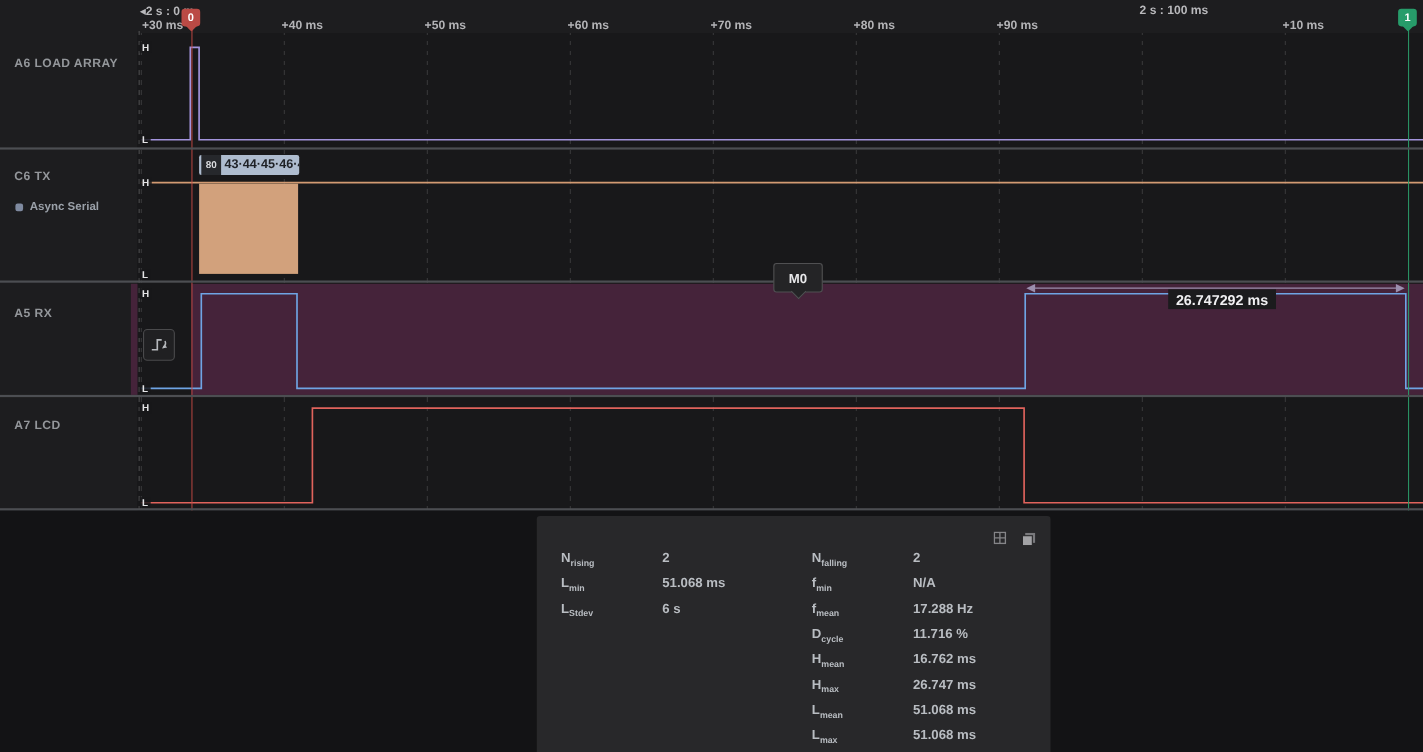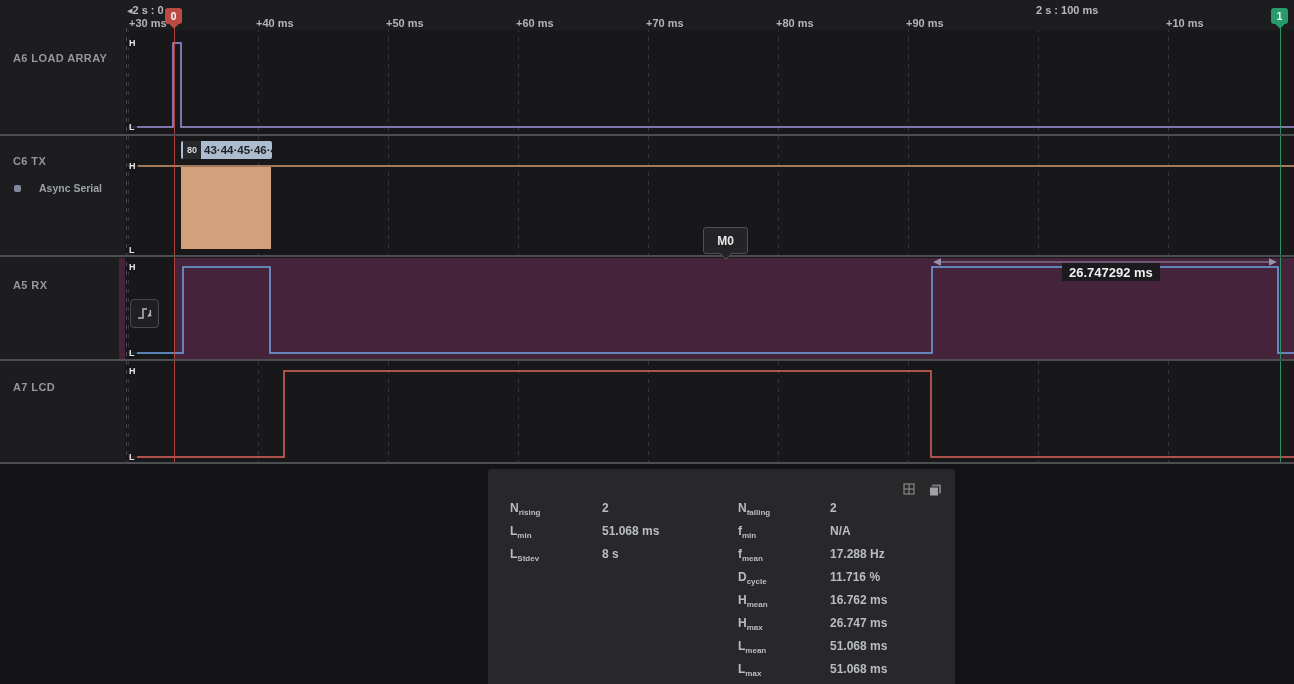--- a/index.html
+++ b/index.html
@@ -24,36 +24,36 @@
   #marker1-line{background:rgba(43,158,108,.9);}
   .marker-badge{position:absolute;top:8px;width:17px;height:16px;border-radius:3px;color:#fff;
      font-size:10px;font-weight:bold;display:flex;align-items:center;justify-content:center;z-index:30;}
   .marker-badge::after{content:"";position:absolute;bottom:-3px;left:50%;width:8px;height:8px;
      transform:translateX(-50%) rotate(45deg);background:inherit;border-radius:1px;z-index:-1;}
   #marker0-badge{left:165px;background:#bb4a45;}
   #marker1-badge{left:1271px;background:#279c6a;}
   
   .chan-name{position:absolute;left:13px;font-size:11px;font-weight:bold;color:#94979b;
      letter-spacing:.4px;z-index:8;white-space:nowrap;}
-  #analyzer-row{position:absolute;left:14px;top:182px;display:flex;align-items:center;gap:18px;z-index:8;}
+  #analyzer-row{position:absolute;left:14px;top:182px;display:flex;align-items:center;gap:6px;z-index:8;}
   #analyzer-bullet{width:7px;height:7px;border-radius:2px;background:#7f8aa0;}
   #analyzer-name{font-size:10.5px;font-weight:bold;color:#9aa0a8;}
   
   .lvl{position:absolute;left:127px;font-size:9px;font-weight:bold;color:#e4e4e6;z-index:10;
        background:rgba(24,24,26,.85);padding:0 2px;line-height:10px;}
   
   #wave{position:absolute;left:0;top:0;z-index:5;pointer-events:none;}
   
   #anno{position:absolute;left:181px;top:141px;width:91px;height:18px;background:#aebccf;border-radius:2px;
      display:flex;align-items:center;overflow:hidden;z-index:11;padding-left:2px;box-sizing:border-box;}
   #anno-badge{background:#26282c;color:#d8dadd;font-size:9px;font-weight:bold;border-radius:7px;
      padding:11px 4px;margin-right:3px;flex:0 0 auto;line-height:10px;}
   #anno-text{font-size:11.5px;font-weight:bold;color:#1e2126;white-space:nowrap;}
   
-  #m0-box{position:absolute;left:703px;top:227px;width:43px;height:25px;background:#242426;
+  #m0-box{position:absolute;left:703px;top:239px;width:43px;height:25px;background:#242426;
      border:1px solid #505052;border-radius:3px;color:#e8e8ea;font-size:12px;font-weight:bold;
      display:flex;align-items:center;justify-content:center;z-index:20;}
   #m0-box::after{content:"";position:absolute;bottom:-5px;left:50%;transform:translateX(-50%) rotate(45deg);
      width:9px;height:9px;background:#242426;border-right:1px solid #505052;border-bottom:1px solid #505052;}
   
   #trigger-btn{position:absolute;left:130px;top:299px;width:27px;height:27px;background:#202022;
      border:1px solid #4a4a4c;border-radius:4px;display:flex;align-items:center;justify-content:center;z-index:10;}
   
   #measure-label{position:absolute;left:1062px;top:263px;height:18px;background:#1b1b1d;color:#f0f0f2;
      font-size:13px;font-weight:bold;display:flex;align-items:center;padding:0 7px;z-index:15;white-space:nowrap;}
@@ -172,21 +172,21 @@
       <polygon points="12.2,12.8 17,12 14.4,9.2" fill="#b5b8bc"></polygon>
     </svg>
   </div>
 
   <div id="measure-label">26.747292 ms</div>
 
   <div id="mpanel">
     <div class="m-table" id="m-table-left">
       <div class="m-row"><span class="m-label"><span>N</span><sub class="m-sub">rising</sub></span><span class="m-value">2</span></div>
       <div class="m-row"><span class="m-label"><span>L</span><sub class="m-sub">min</sub></span><span class="m-value">51.068 ms</span></div>
-      <div class="m-row"><span class="m-label"><span>L</span><sub class="m-sub">Stdev</sub></span><span class="m-value">8 s</span></div>
+      <div class="m-row"><span class="m-label"><span>L</span><sub class="m-sub">Stdev</sub></span><span class="m-value">6 s</span></div>
     </div>
     <div class="m-table" id="m-table-right">
       <div class="m-row"><span class="m-label"><span>N</span><sub class="m-sub">falling</sub></span><span class="m-value">2</span></div>
       <div class="m-row"><span class="m-label"><span>f</span><sub class="m-sub">min</sub></span><span class="m-value">N/A</span></div>
       <div class="m-row"><span class="m-label"><span>f</span><sub class="m-sub">mean</sub></span><span class="m-value">17.288 Hz</span></div>
       <div class="m-row"><span class="m-label"><span>D</span><sub class="m-sub">cycle</sub></span><span class="m-value">11.716 %</span></div>
       <div class="m-row"><span class="m-label"><span>H</span><sub class="m-sub">mean</sub></span><span class="m-value">16.762 ms</span></div>
       <div class="m-row"><span class="m-label"><span>H</span><sub class="m-sub">max</sub></span><span class="m-value">26.747 ms</span></div>
       <div class="m-row"><span class="m-label"><span>L</span><sub class="m-sub">mean</sub></span><span class="m-value">51.068 ms</span></div>
       <div class="m-row"><span class="m-label"><span>L</span><sub class="m-sub">max</sub></span><span class="m-value">51.068 ms</span></div>

